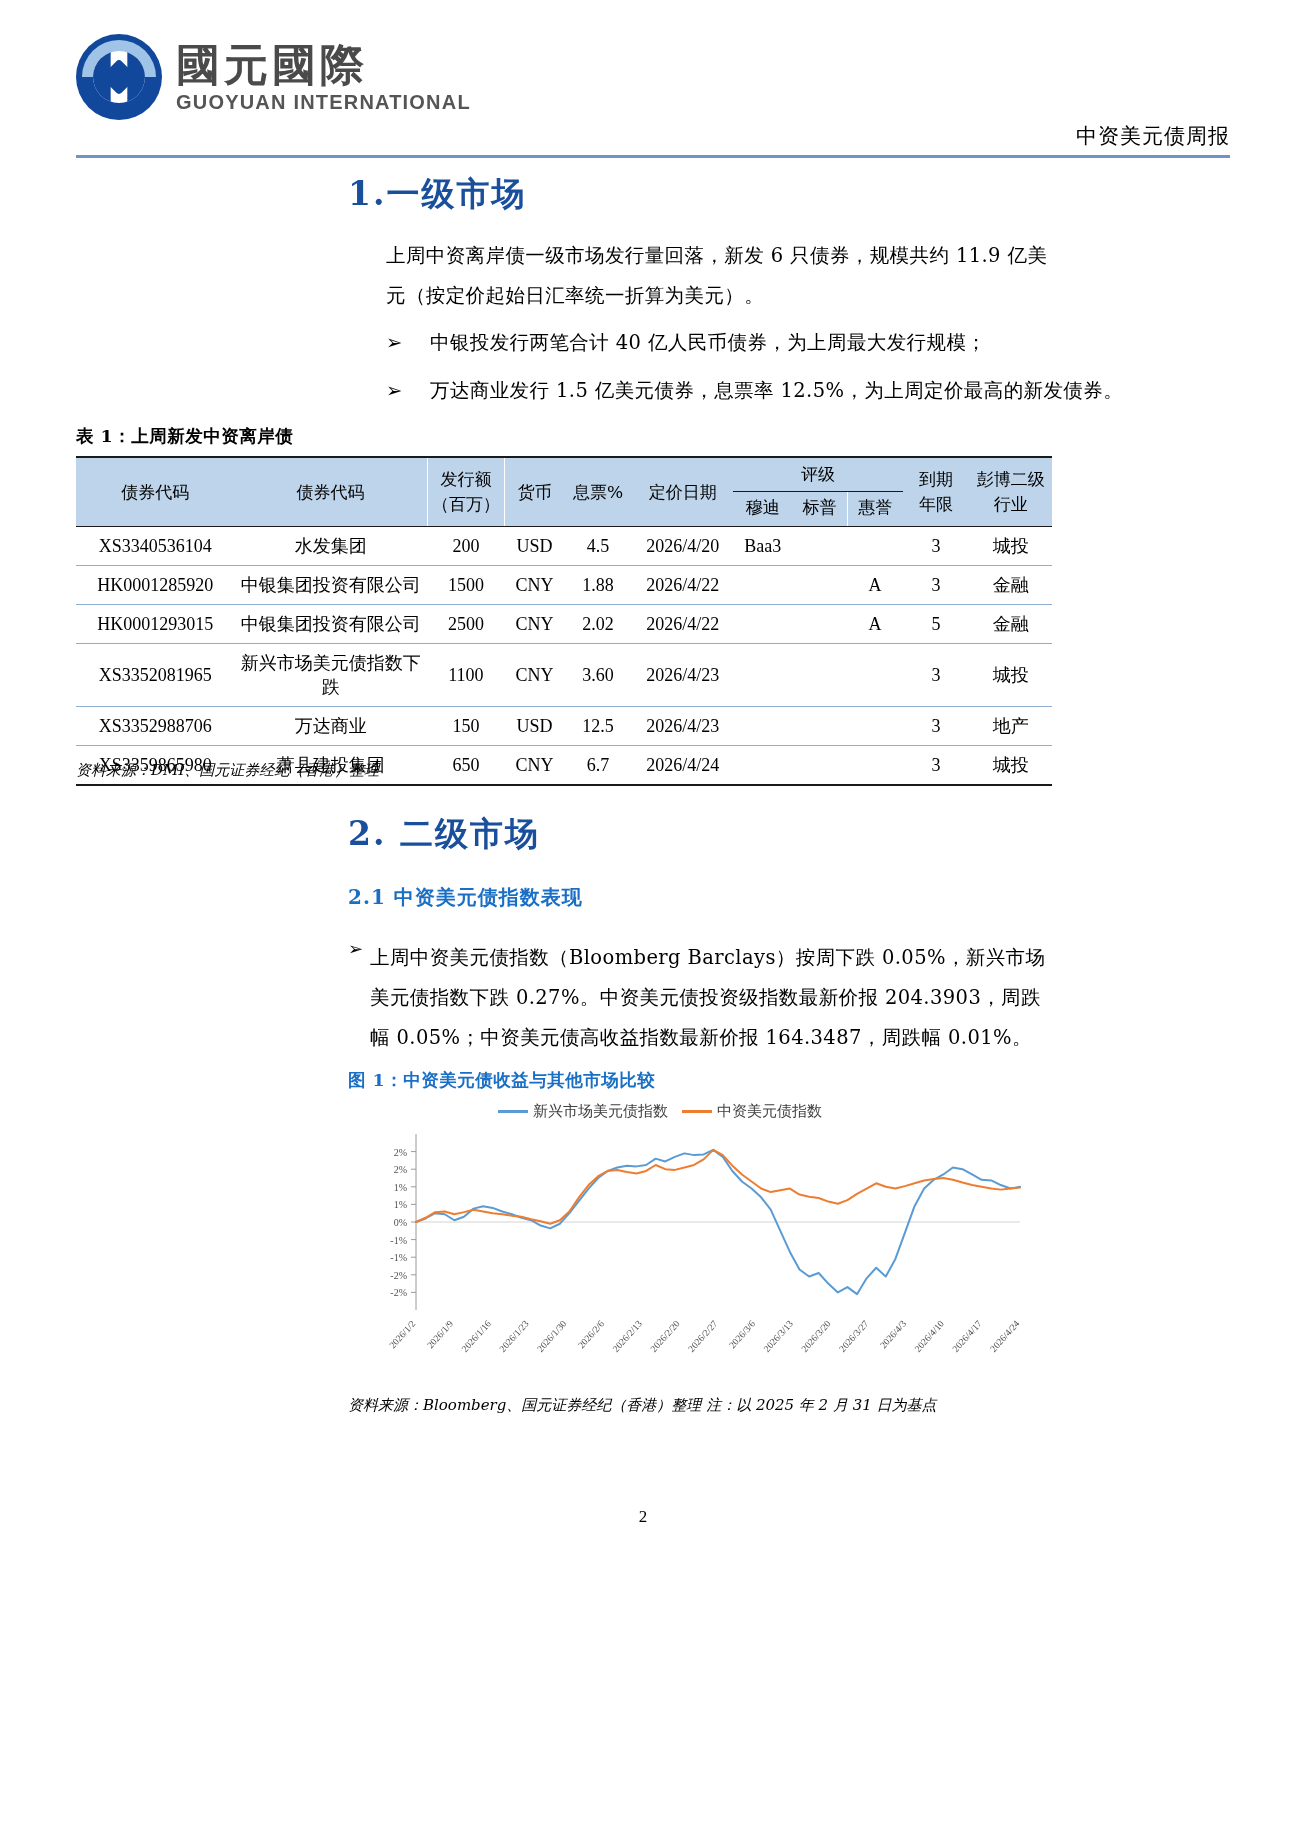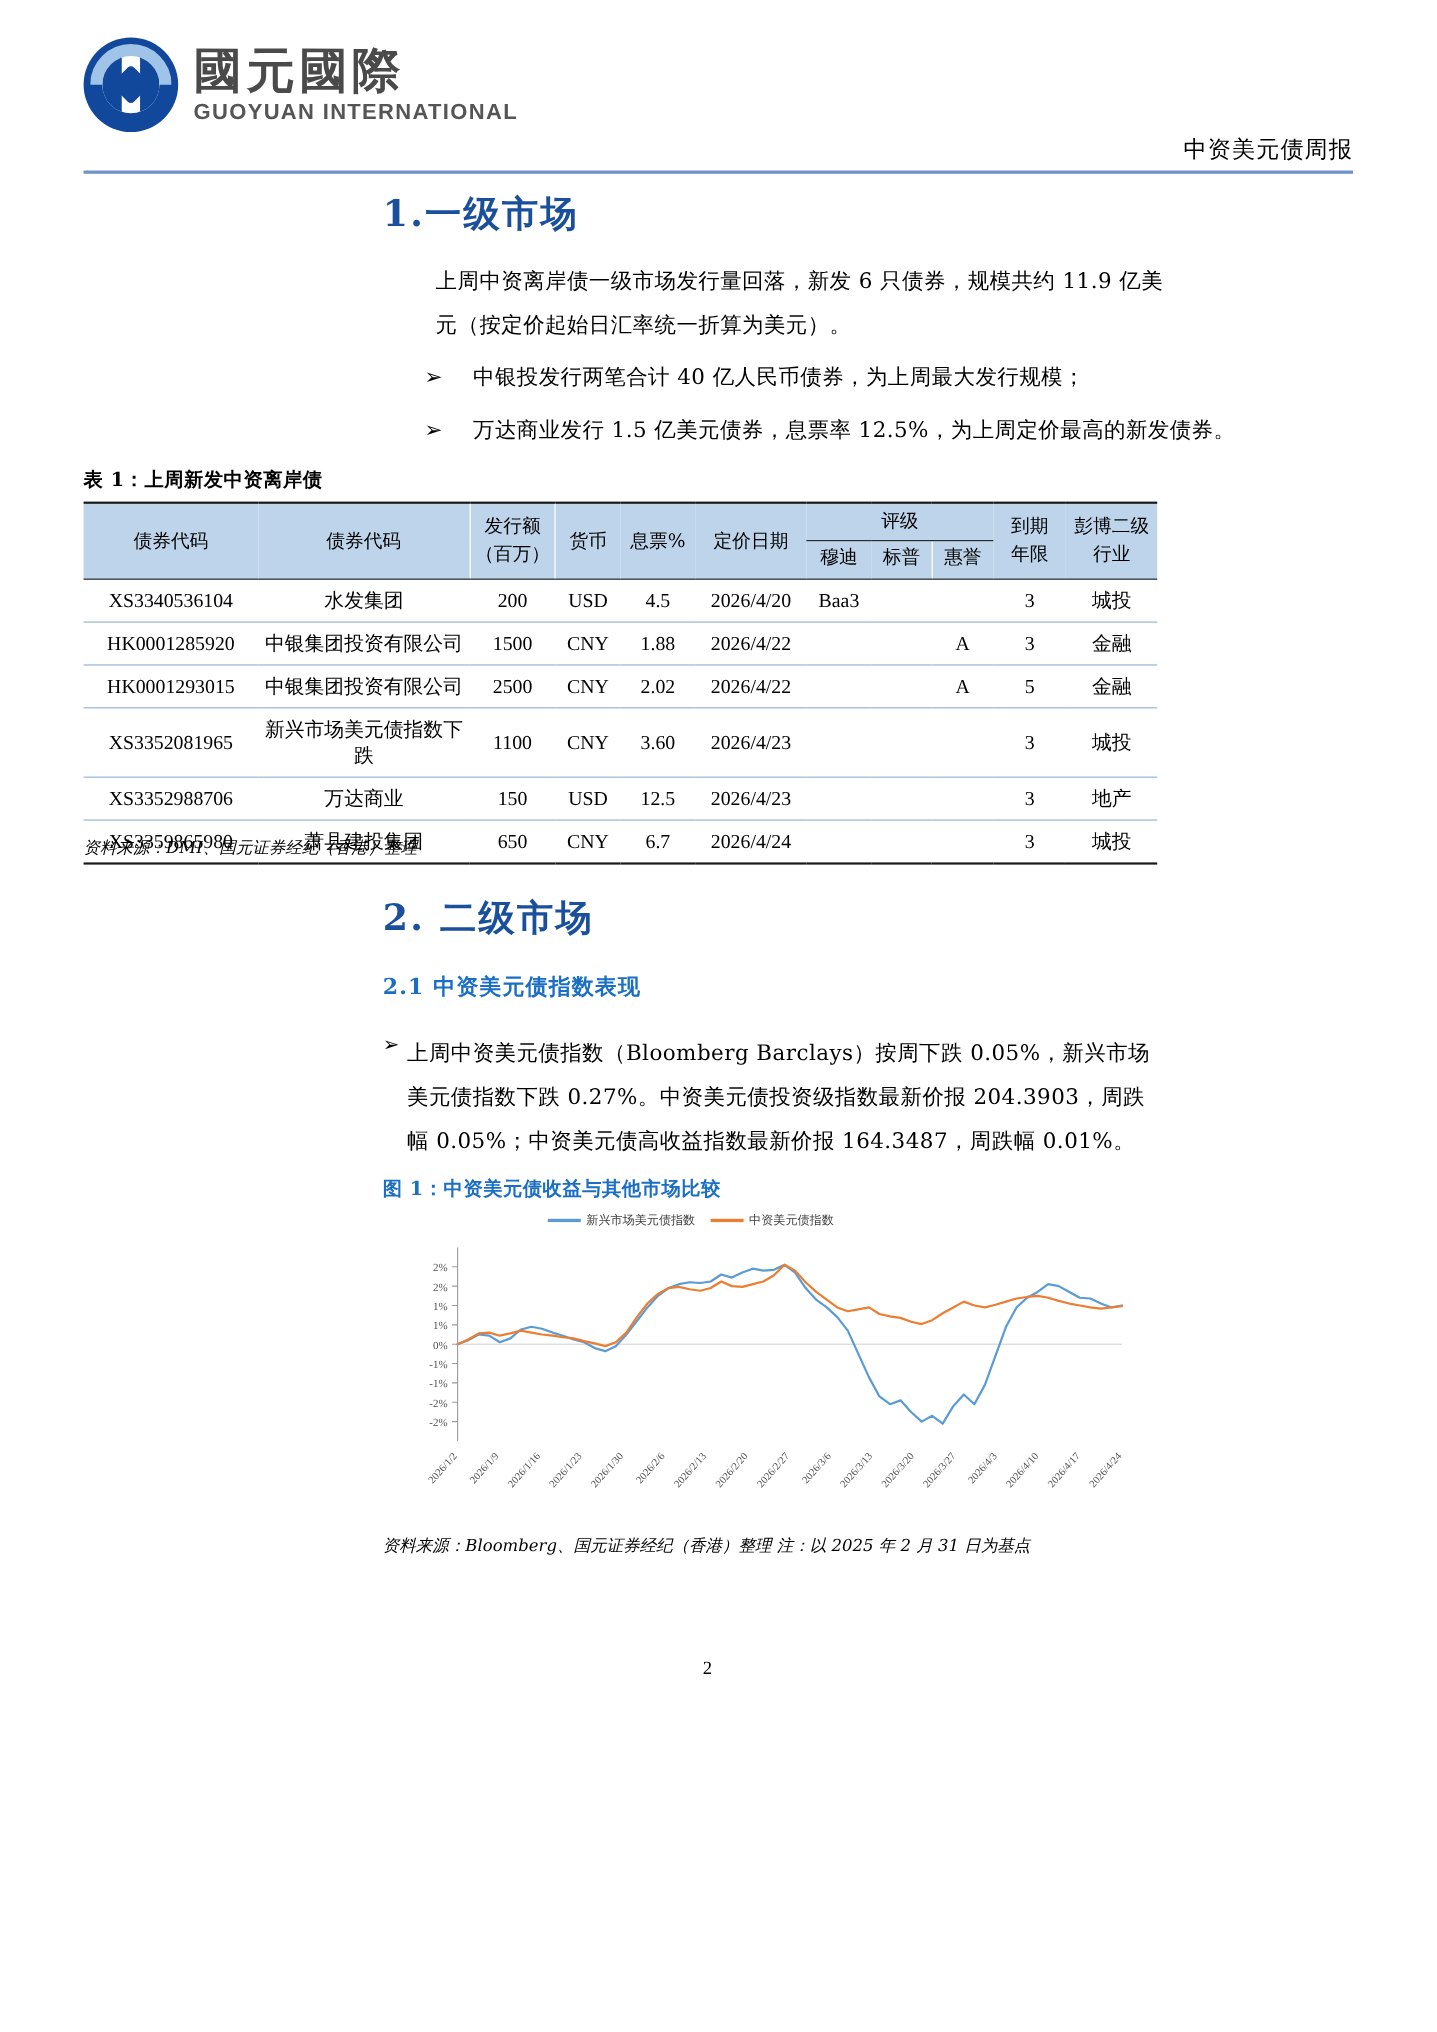--- a/index.html
+++ b/index.html
@@ -251,21 +251,21 @@
     height: 288px;
   }
   .legend {
     position: absolute;
     left: 150px;
     top: 4px;
     display: flex;
     align-items: center;
     gap: 14px;
     font-family: "DejaVu Serif", serif;
-    font-size: 11px;
+    font-size: 15px;
     color: #404040;
     white-space: nowrap;
   }
   .legend .item { display: flex; align-items: center; gap: 5px; }
   .legend .swatch { width: 30px; height: 3px; display: inline-block; }
 
   .page-num {
     position: absolute;
     left: 0; right: 0;
     top: 1507px;
@@ -303,21 +303,21 @@
         <div class="logo-cn">國元國際</div>
         <div class="logo-en">GUOYUAN INTERNATIONAL</div>
       </div>
     </div>
     <div class="header-right">中资美元债周报</div>
   </div>
   <div class="header-rule"></div>
 
   <div class="h1" style="left:348px; top:172px;">1.一级市场</div>
 
-  <div class="body-p" style="left:386px; top:236px; width:662px; text-indent:0;margin-left:10px;">上周中资离岸债一级市场发行量回落，新发 6 只债券，规模共约 11.9 亿美元（按定价起始日汇率统一折算为美元）。</div>
+  <div class="body-p" style="left:386px; top:236px; width:662px; text-indent:0;">上周中资离岸债一级市场发行量回落，新发 6 只债券，规模共约 11.9 亿美元（按定价起始日汇率统一折算为美元）。</div>
 
   <div class="bullet-row" style="left:386px; top:326px;">
     <span class="bullet-glyph">➢</span>
     <span>中银投发行两笔合计 40 亿人民币债券，为上周最大发行规模；</span>
   </div>
 
   <div class="bullet-row" style="left:386px; top:374px;">
     <span class="bullet-glyph">➢</span>
     <span>万达商业发行 1.5 亿美元债券，息票率 12.5%，为上周定价最高的新发债券。</span>
   </div>

